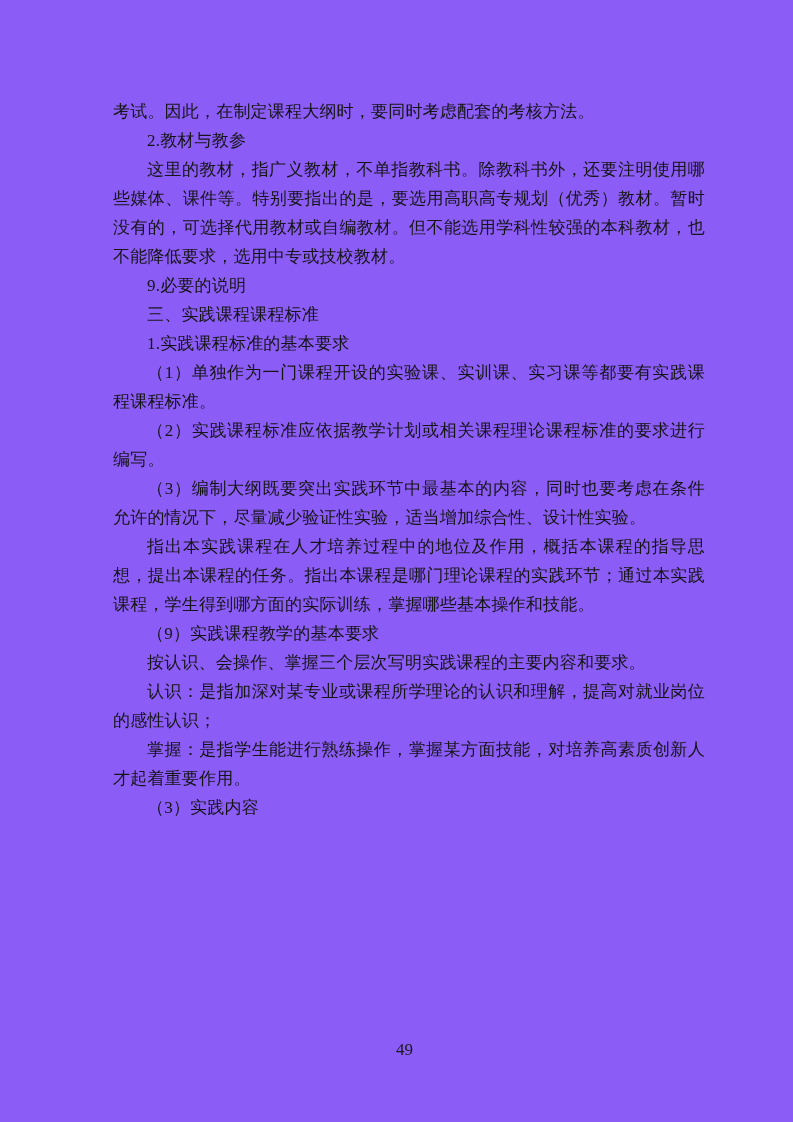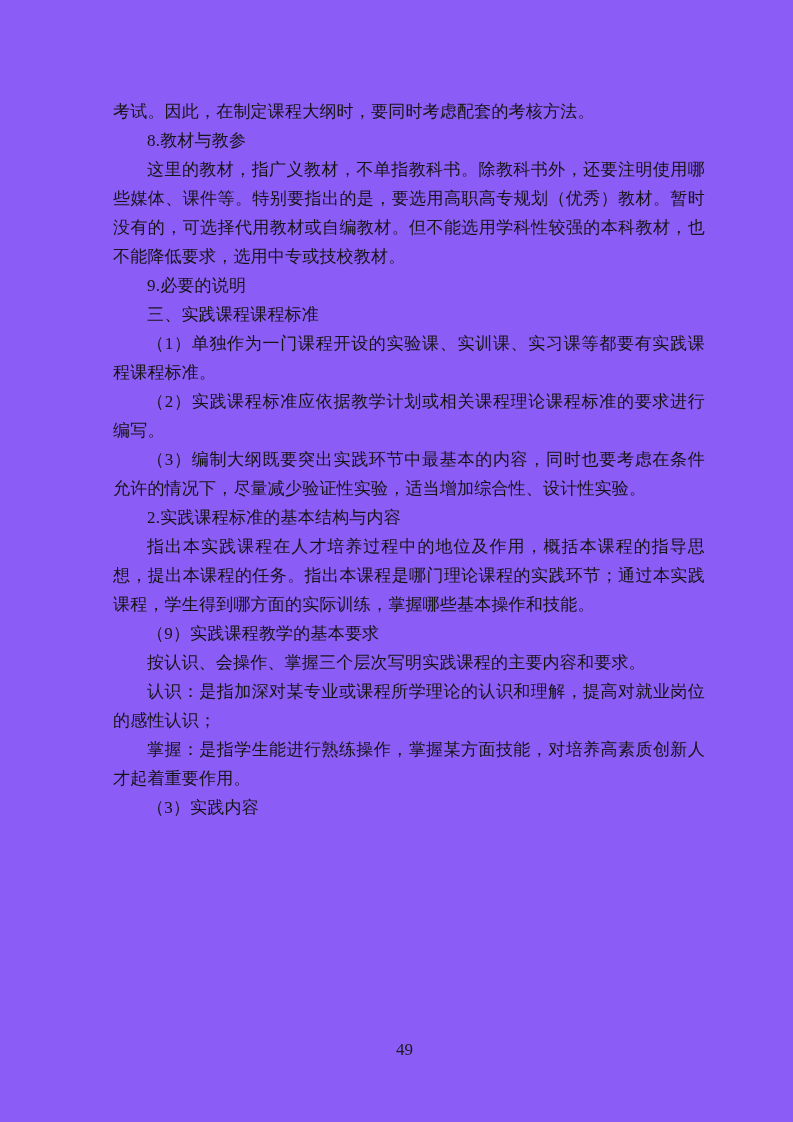--- a/index.html
+++ b/index.html
@@ -50,28 +50,28 @@
     color: #1a1a1a;
   }
 </style>
 </head>
 <body>
 
 <div class="page">
 
   <div class="text-block">
     <p class="no-indent">考试。因此，在制定课程大纲时，要同时考虑配套的考核方法。</p>
-    <p>8.教材与教参</p>
+    <p>2.教材与教参</p>
     <p>这里的教材，指广义教材，不单指教科书。除教科书外，还要注明使用哪些媒体、课件等。特别要指出的是，要选用高职高专规划（优秀）教材。暂时没有的，可选择代用教材或自编教材。但不能选用学科性较强的本科教材，也不能降低要求，选用中专或技校教材。</p>
     <p>9.必要的说明</p>
     <p>三、实践课程课程标准</p>
+    <p>1.实践课程标准的基本要求</p>
     <p>（1）单独作为一门课程开设的实验课、实训课、实习课等都要有实践课程课程标准。</p>
     <p>（2）实践课程标准应依据教学计划或相关课程理论课程标准的要求进行编写。</p>
     <p>（3）编制大纲既要突出实践环节中最基本的内容，同时也要考虑在条件允许的情况下，尽量减少验证性实验，适当增加综合性、设计性实验。</p>
-    <p>2.实践课程标准的基本结构与内容</p>
     <p>指出本实践课程在人才培养过程中的地位及作用，概括本课程的指导思想，提出本课程的任务。指出本课程是哪门理论课程的实践环节；通过本实践课程，学生得到哪方面的实际训练，掌握哪些基本操作和技能。</p>
     <p>（9）实践课程教学的基本要求</p>
     <p>按认识、会操作、掌握三个层次写明实践课程的主要内容和要求。</p>
     <p>认识：是指加深对某专业或课程所学理论的认识和理解，提高对就业岗位的感性认识；</p>
     <p>掌握：是指学生能进行熟练操作，掌握某方面技能，对培养高素质创新人才起着重要作用。</p>
     <p>（3）实践内容</p>
   </div>
 
   <div class="page-number">49</div>
 

